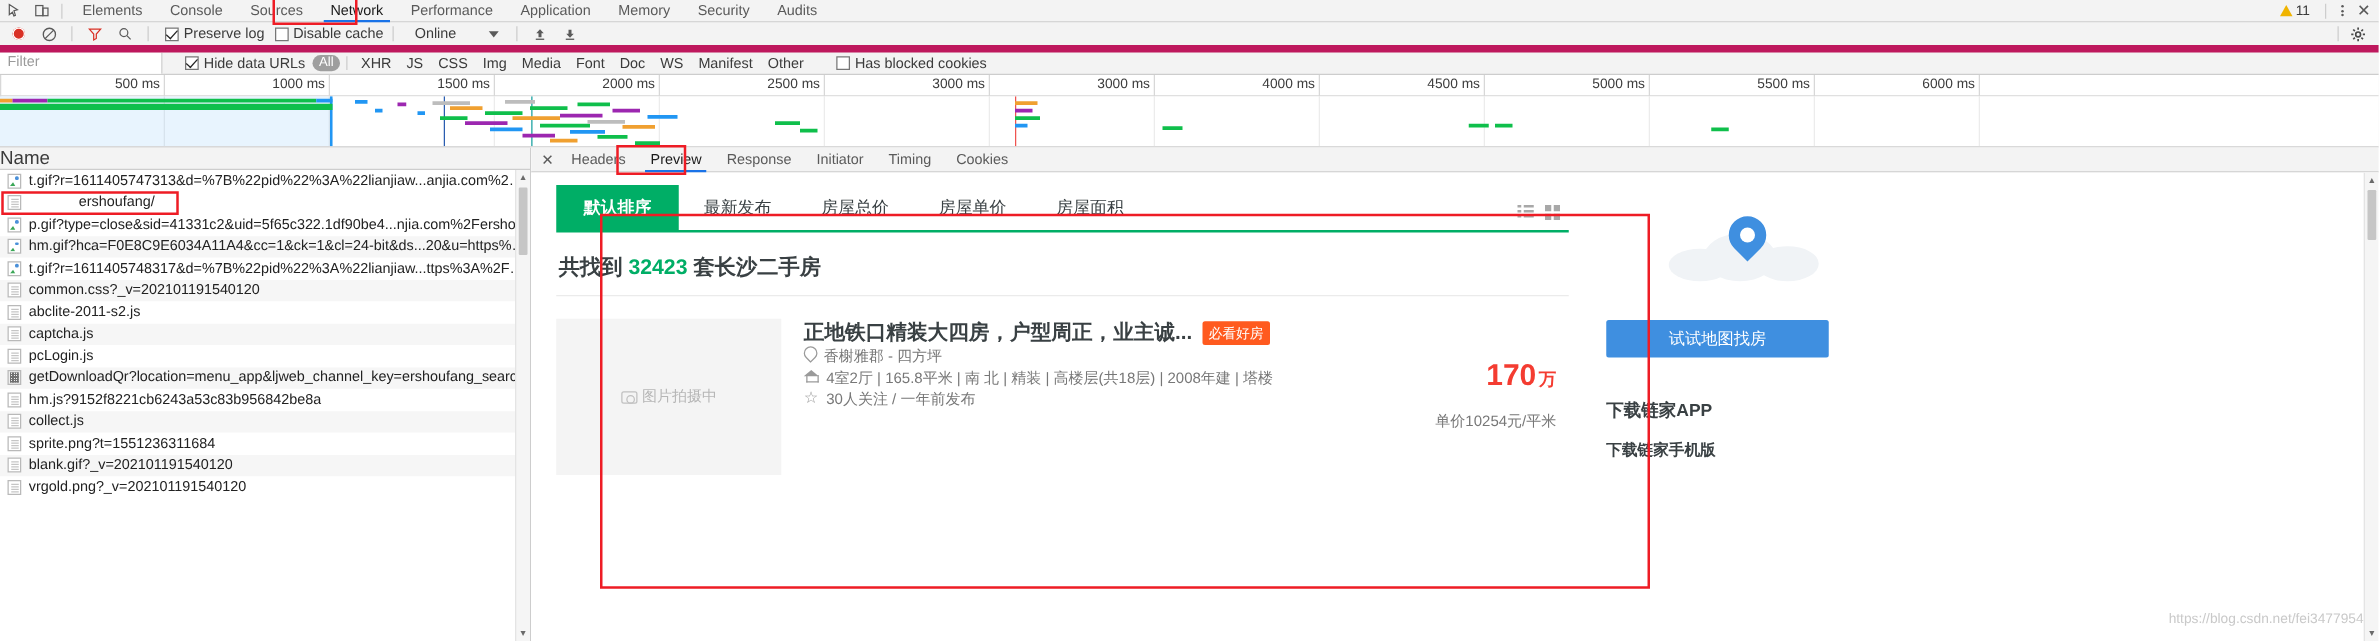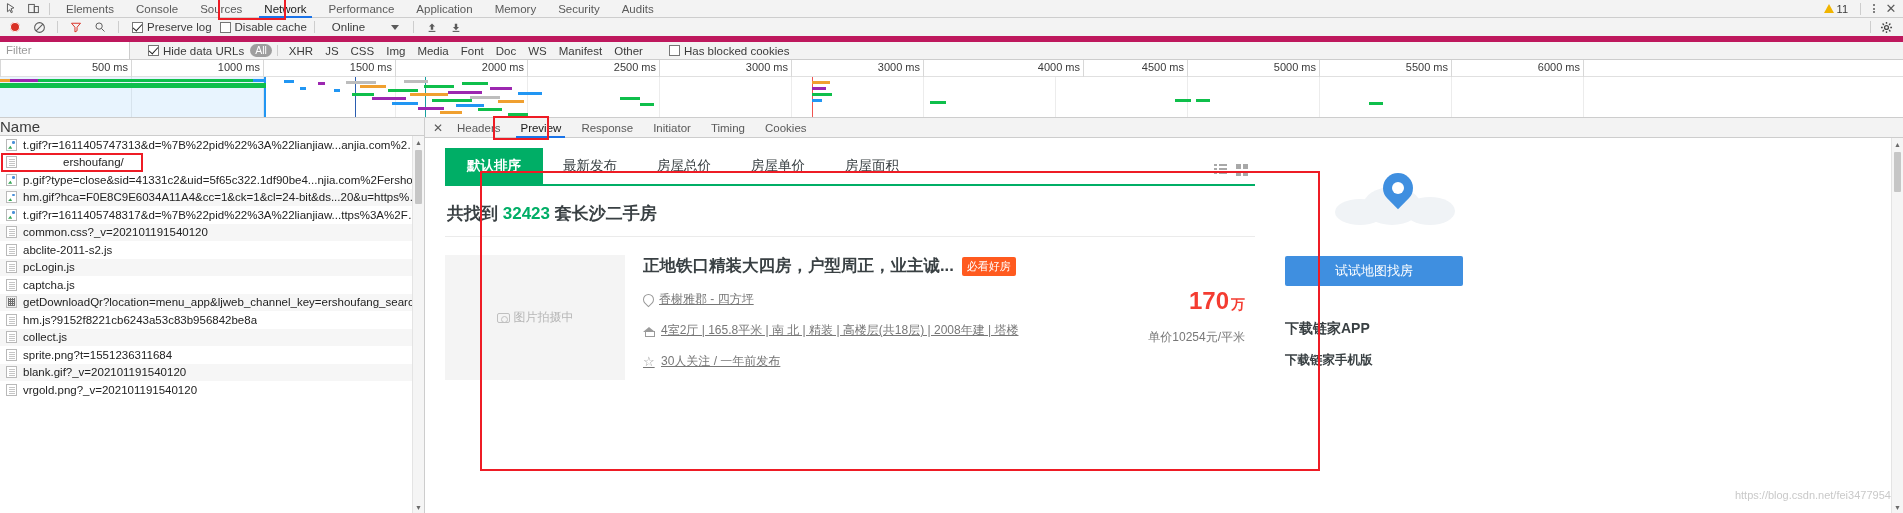--- a/index.html
+++ b/index.html
@@ -170,21 +170,21 @@
   .listing{display:flex;padding-top:18px;}
   .thumb{
     width:180px;height:125px;background:#f4f4f4;flex:0 0 180px;
     display:flex;align-items:center;justify-content:center;color:#b6b6b6;font-size:12px;gap:4px;
   }
   .cam{width:13px;height:10px;border:1.4px solid #c0c0c0;border-radius:2px;position:relative;}
   .cam::after{content:"";position:absolute;left:3.3px;top:2px;width:5px;height:5px;border:1.4px solid #c0c0c0;border-radius:50%;}
   .lstinfo{flex:1;padding-left:18px;position:relative;min-width:0;}
   .lsttitle{font-size:16.5px;font-weight:bold;color:#394043;display:flex;align-items:center;gap:8px;white-space:nowrap;}
   .badge{background:#ff5a1f;color:#fff;font-size:11px;font-weight:normal;border-radius:2px;padding:2px 5px;}
-  .lstline{font-size:12px;color:#777;display:flex;align-items:center;gap:6px;margin-top:14px;text-decoration:underline;}
+  .lstline{font-size:12px;color:#777;display:flex;align-items:flex-start;gap:6px;}
   .pin{width:10px;height:12px;position:relative;flex:0 0 10px;}
   .pin::before{content:"";position:absolute;left:0;top:0;width:9px;height:9px;border:1.3px solid #9a9a9a;border-radius:50% 50% 50% 0;transform:rotate(-45deg);}
   .house{width:12px;height:11px;position:relative;flex:0 0 12px;}
   .house::before{content:"";position:absolute;left:0;top:2px;width:0;height:0;border-left:6px solid transparent;border-right:6px solid transparent;border-bottom:5px solid #9a9a9a;}
   .house::after{content:"";position:absolute;left:2px;top:6px;width:8px;height:5px;border:1.3px solid #9a9a9a;border-top:none;}
   .star{color:#9a9a9a;font-size:13px;line-height:1;flex:0 0 12px;}
   .priceblk{position:absolute;right:10px;top:32px;text-align:right;}
   .price{color:#f43c31;font-weight:bold;}
   .price .v{font-size:24px;}
   .price .u{font-size:14px;margin-left:2px;}
@@ -359,21 +359,21 @@
         </div>
       <div class="tick" style="left:659px;">
           <span>2500 ms</span>
         </div>
       <div class="tick" style="left:791px;">
           <span>3000 ms</span>
         </div>
       <div class="tick" style="left:923px;">
           <span>3000 ms</span>
         </div>
-      <div class="tick" style="left:1083px;">
+      <div class="tick" style="left:1055px;">
           <span>4000 ms</span>
         </div>
       <div class="tick" style="left:1187px;">
           <span>4500 ms</span>
         </div>
       <div class="tick" style="left:1319px;">
           <span>5000 ms</span>
         </div>
       <div class="tick" style="left:1451px;">
           <span>5500 ms</span>
@@ -474,25 +474,25 @@
         <div class="row">
           <span class="rowicon doc"></span>
           <span class="rowname">common.css?_v=202101191540120</span>
         </div>
         <div class="row">
           <span class="rowicon doc"></span>
           <span class="rowname">abclite-2011-s2.js</span>
         </div>
         <div class="row">
           <span class="rowicon doc"></span>
+          <span class="rowname">captcha.js</span>
+        </div>
+        <div class="row">
+          <span class="rowicon doc"></span>
           <span class="rowname">pcLogin.js</span>
-        </div>
-        <div class="row">
-          <span class="rowicon doc"></span>
-          <span class="rowname">captcha.js</span>
         </div>
         <div class="row">
           <span class="rowicon bin"></span>
           <span class="rowname">getDownloadQr?location=menu_app&amp;ljweb_channel_key=ershoufang_search</span>
         </div>
         <div class="row">
           <span class="rowicon doc"></span>
           <span class="rowname">hm.js?9152f8221cb6243a53c83b956842be8a</span>
         </div>
         <div class="row">

